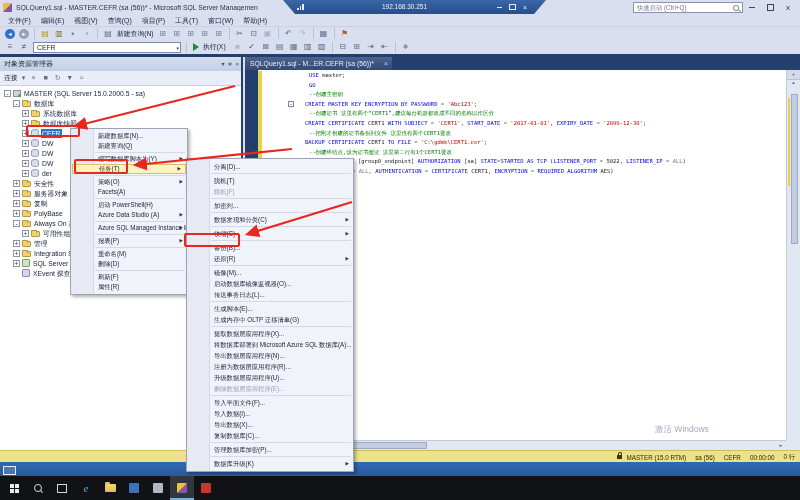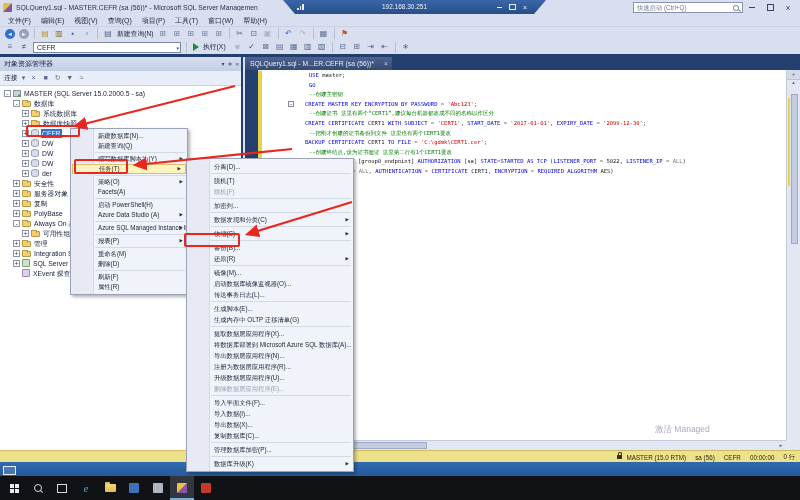--- a/index.html
+++ b/index.html
@@ -383,21 +383,21 @@
       <div class="clines"><div class="cl" style="padding-left: 47px;"><span class="kw">USE</span><span class="id"> master;</span></div><div class="cl" style="padding-left: 47px;"><span class="kw">GO</span></div><div class="cl" style="padding-left: 47px;"><span class="cm">--创建主密钥</span></div><div class="cl" style="padding-left: 43px;"><span class="fold">-</span><span class="kw">CREATE MASTER KEY ENCRYPTION BY PASSWORD</span><span class="op"> = </span><span class="st">'Abc123'</span><span class="id">;</span></div><div class="cl" style="padding-left: 47px;"><span class="cm">--创建证书 这里有两个“CERT1”,建议每台机器都改成不同的名称以作区分</span></div><div class="cl" style="padding-left: 43px;"><span class="kw">CREATE CERTIFICATE</span><span class="id"> CERT1 </span><span class="kw">WITH SUBJECT</span><span class="op"> = </span><span class="st">'CERT1'</span><span class="id">, </span><span class="kw">START_DATE</span><span class="op"> = </span><span class="st">'2017-01-01'</span><span class="id">, </span><span class="kw">EXPIRY_DATE</span><span class="op"> = </span><span class="st">'2099-12-30'</span><span class="id">;</span></div><div class="cl" style="padding-left: 47px;"><span class="cm">--把刚才创建的证书备份到文件 这里也有两个CERT1要改</span></div><div class="cl" style="padding-left: 43px;"><span class="kw">BACKUP CERTIFICATE</span><span class="id"> CERT1 </span><span class="kw">TO FILE</span><span class="op"> = </span><span class="st">'C:\gdmk\CERT1.cer'</span><span class="id">;</span></div><div class="cl" style="padding-left: 47px;"><span class="cm">--创建终结点,设为证书验证 这里第二行有1个CERT1要改</span></div><div class="cl" style="padding-left: 43px;"><span class="fold">-</span><span class="kw">CREATE ENDPOINT</span><span class="id"> [group0_endpoint] </span><span class="kw">AUTHORIZATION</span><span class="id"> [sa] </span><span class="kw">STATE</span><span class="op">=</span><span class="kw">STARTED</span><span class="kw"> AS TCP (</span><span class="kw">LISTENER_PORT</span><span class="op"> = </span><span class="nm">5022</span><span class="id">, </span><span class="kw">LISTENER_IP</span><span class="op"> = </span><span class="op">ALL</span><span class="id">)</span></div><div class="cl" style="padding-left: 90px;"><span class="op">= </span><span class="op">ALL</span><span class="id">, </span><span class="kw">AUTHENTICATION</span><span class="op"> = </span><span class="kw">CERTIFICATE</span><span class="id"> CERT1</span><span class="id">, </span><span class="kw">ENCRYPTION</span><span class="op"> = </span><span class="kw">REQUIRED ALGORITHM</span><span class="id"> AES</span><span class="id">)</span></div></div>
     </div>
     <div class="vscroll">
       <div class="vs-split">+</div>
       <div class="vs-up">▲</div>
       <div class="vs-marks"></div>
       <div class="vs-thumb"></div>
     </div>
   </div>
 
-  <div class="watermark">激活 Managed</div>
+  <div class="watermark">激活 Windows</div>
   <div class="hscroll">
     <div class="hs-btn" style="left:0">◄</div>
     <div class="hs-thumb"></div>
     <div class="hs-btn" style="right:0">►</div>
   </div>
   <div class="corner"></div>
 
   <div class="statusbar">
     <div class="sb-left">
       <span class="sb-dot"></span>

